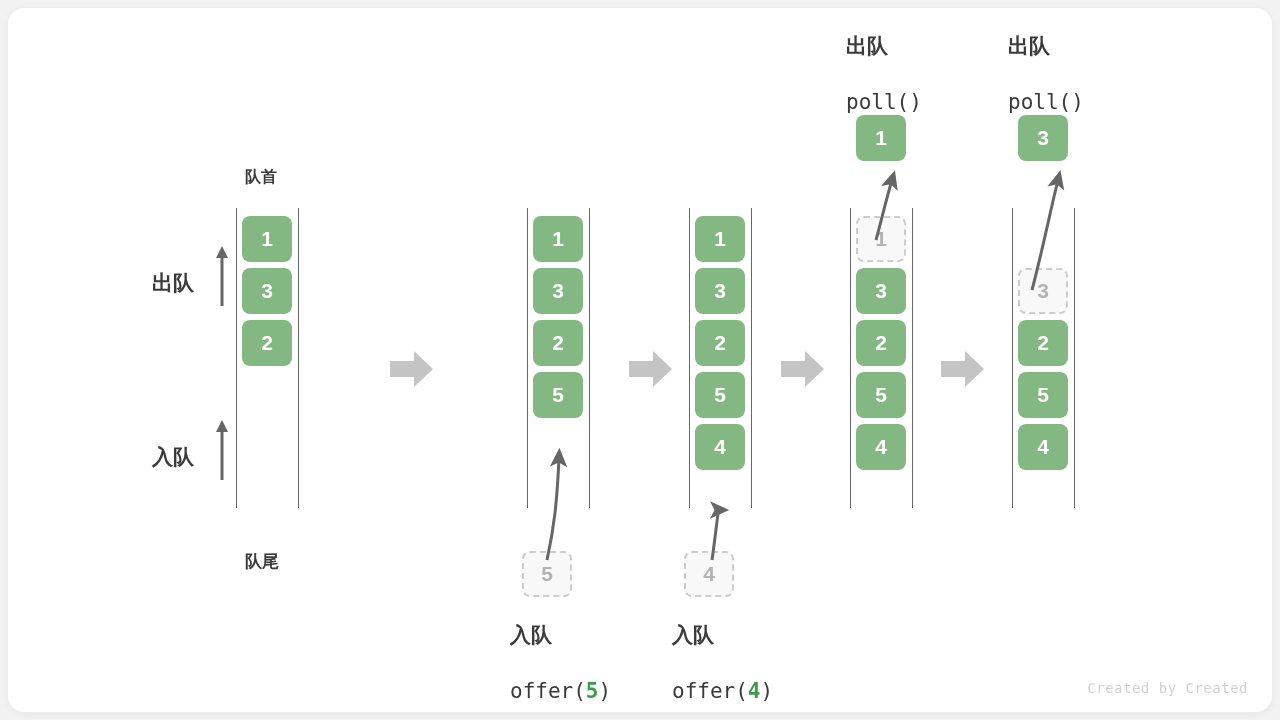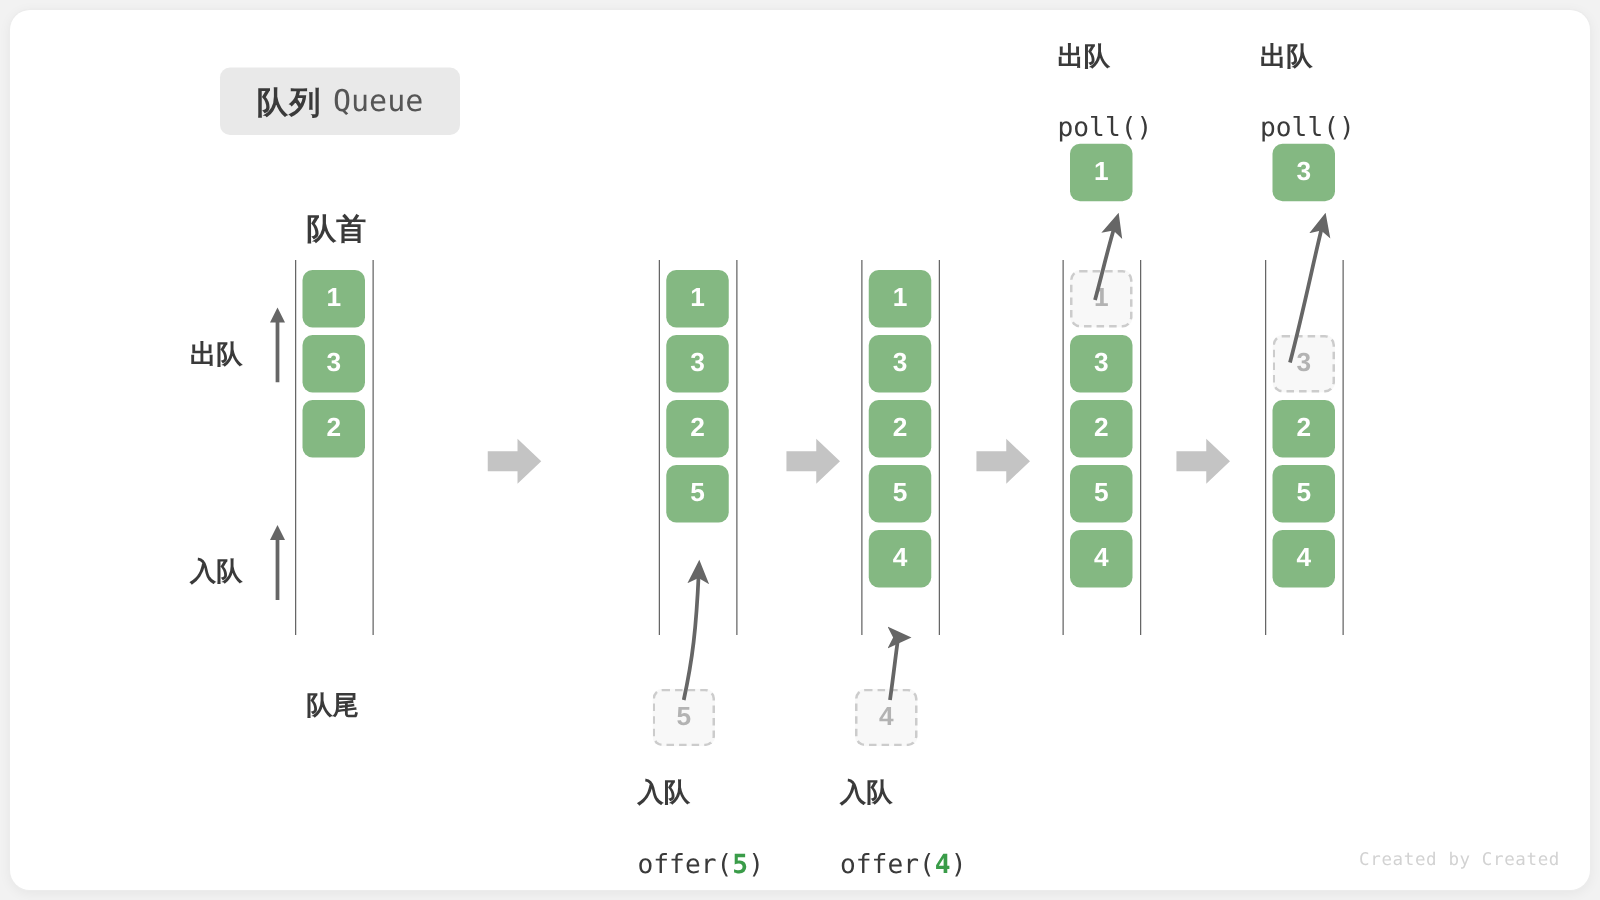--- a/index.html
+++ b/index.html
@@ -60,26 +60,26 @@
   }
 
   
   .lbl {
     position: absolute;
     font-weight: bold;
     color: #3a3a3a;
     white-space: nowrap;
   }
   .lbl-head {
-    font-size: 24px;
+    font-size: 16px;
     left: 237px;
     top: 159px;
   }
   .lbl-tail {
-    font-size: 21px;
+    font-size: 17px;
     left: 237px;
     top: 542px;
   }
   .lbl-side {
     font-size: 21px;
   }
   .lbl-dequeue-side { left: 144px; top: 261px; }
   .lbl-enqueue-side { left: 144px; top: 435px; }
 
   
@@ -217,24 +217,20 @@
     color: #d2d2d2;
     letter-spacing: 0.5px;
   }
 </style>
 </head>
 <body>
 
 <div id="canvas">
   <div class="card">
 
-    <div class="title-badge">
-      <span class="title-cn">队列</span>
-      <span class="title-en">Queue</span>
-    </div>
 
     <div class="lbl lbl-head">队首</div>
     <div class="lbl lbl-tail">队尾</div>
 
     <div class="lbl lbl-side lbl-dequeue-side">出队</div>
     <div class="side-arrow side-arrow-dequeue">
       <svg width="14" height="62" viewBox="0 0 14 62">
         <path d="M7 62 L7 10" stroke="#666666" stroke-width="3" fill="none"></path>
         <path d="M7 2 L13 14 L1 14 Z" fill="#666666"></path>
       </svg>

